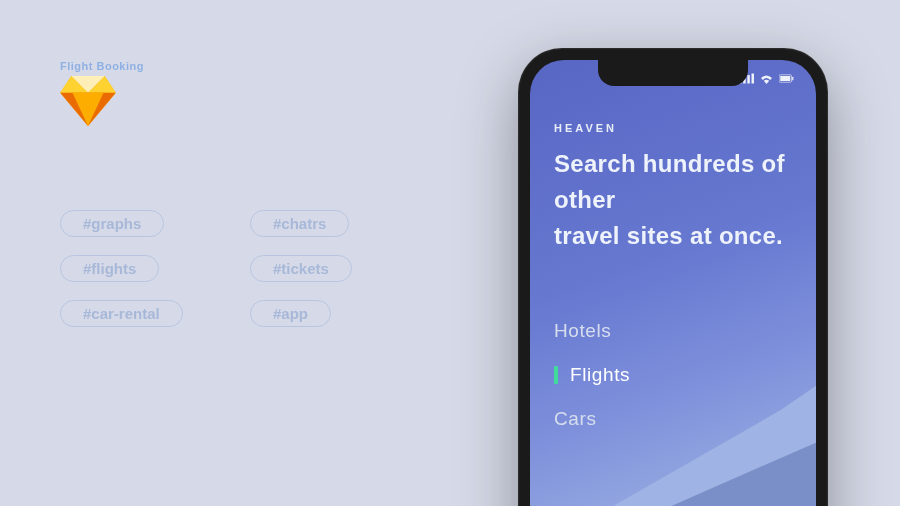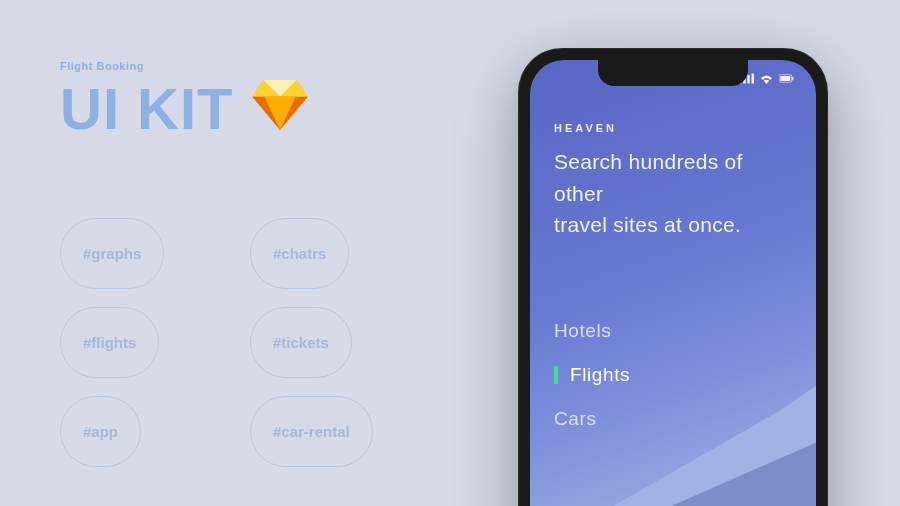--- a/index.html
+++ b/index.html
@@ -44,21 +44,21 @@
   }
   .tags {
     margin-top: 80px;
     display: grid;
     grid-template-columns: 160px 160px;
     gap: 18px 30px;
   }
   .tag {
     border: 1.5px solid #b8c5e0;
     border-radius: 999px;
-    padding: 26px 22px;
+    padding: 4px 22px;
     color: #a8b8d8;
     font-size: 15px;
     font-weight: 600;
     background: transparent;
     display: inline-block;
     width: fit-content;
   }
   .phone {
     position: absolute;
     right: 72px;
@@ -125,23 +125,23 @@
     color: #fff;
   }
   .brand {
     font-size: 11px;
     font-weight: 700;
     letter-spacing: 3px;
     color: #e8eef8;
     margin-bottom: 12px;
   }
   .headline {
-    font-size: 21px;
+    font-size: 24px;
     line-height: 1.5;
-    font-weight: 400;
+    font-weight: 700;
     color: #eef2fb;
     letter-spacing: 0.3px;
     font-family: "Arial Narrow", Arial, sans-serif;
     font-stretch: condensed;
     margin-top: 7px;
   }
   .nav {
     position: absolute;
     left: 24px;
     top: 260px;
@@ -167,39 +167,38 @@
     margin-right: 12px;
     border-radius: 1px;
   }
 </style>
 </head>
 <body>
 
 <div class="left">
   <div class="subtitle">Flight Booking</div>
   <div class="title-row">
-    <div class="title">UI KIT</div>
     <svg class="gem" viewBox="0 0 100 90">
       <polygon points="20,0 80,0 100,30 50,90 0,30" fill="#fdb300"></polygon>
       <polygon points="20,0 50,30 0,30" fill="#fdd231"></polygon>
       <polygon points="80,0 100,30 50,30" fill="#fdd231"></polygon>
       <polygon points="20,0 80,0 50,30" fill="#feeeb7"></polygon>
       <polygon points="0,30 50,30 50,90" fill="#ea6c00"></polygon>
       <polygon points="100,30 50,30 50,90" fill="#ea6c00"></polygon>
       <polygon points="50,30 50,90 50,30" fill="#fdad00"></polygon>
       <polygon points="22,30 78,30 50,90" fill="#fdad00"></polygon>
     </svg>
   </div>
   <div class="tags">
     <span class="tag">#graphs</span>
     <span class="tag">#chatrs</span>
     <span class="tag">#flights</span>
     <span class="tag">#tickets</span>
+    <span class="tag">#car-rental</span>
     <span class="tag">#app</span>
-    <span class="tag">#car-rental</span>
   </div>
 </div>
 
 <div class="phone">
   <div class="phone-inner">
     <div class="notch"></div>
     <div class="statusbar">
       <span>9:41</span>
       <span class="status-right">
         <svg class="status-icon" viewBox="0 0 18 12">

